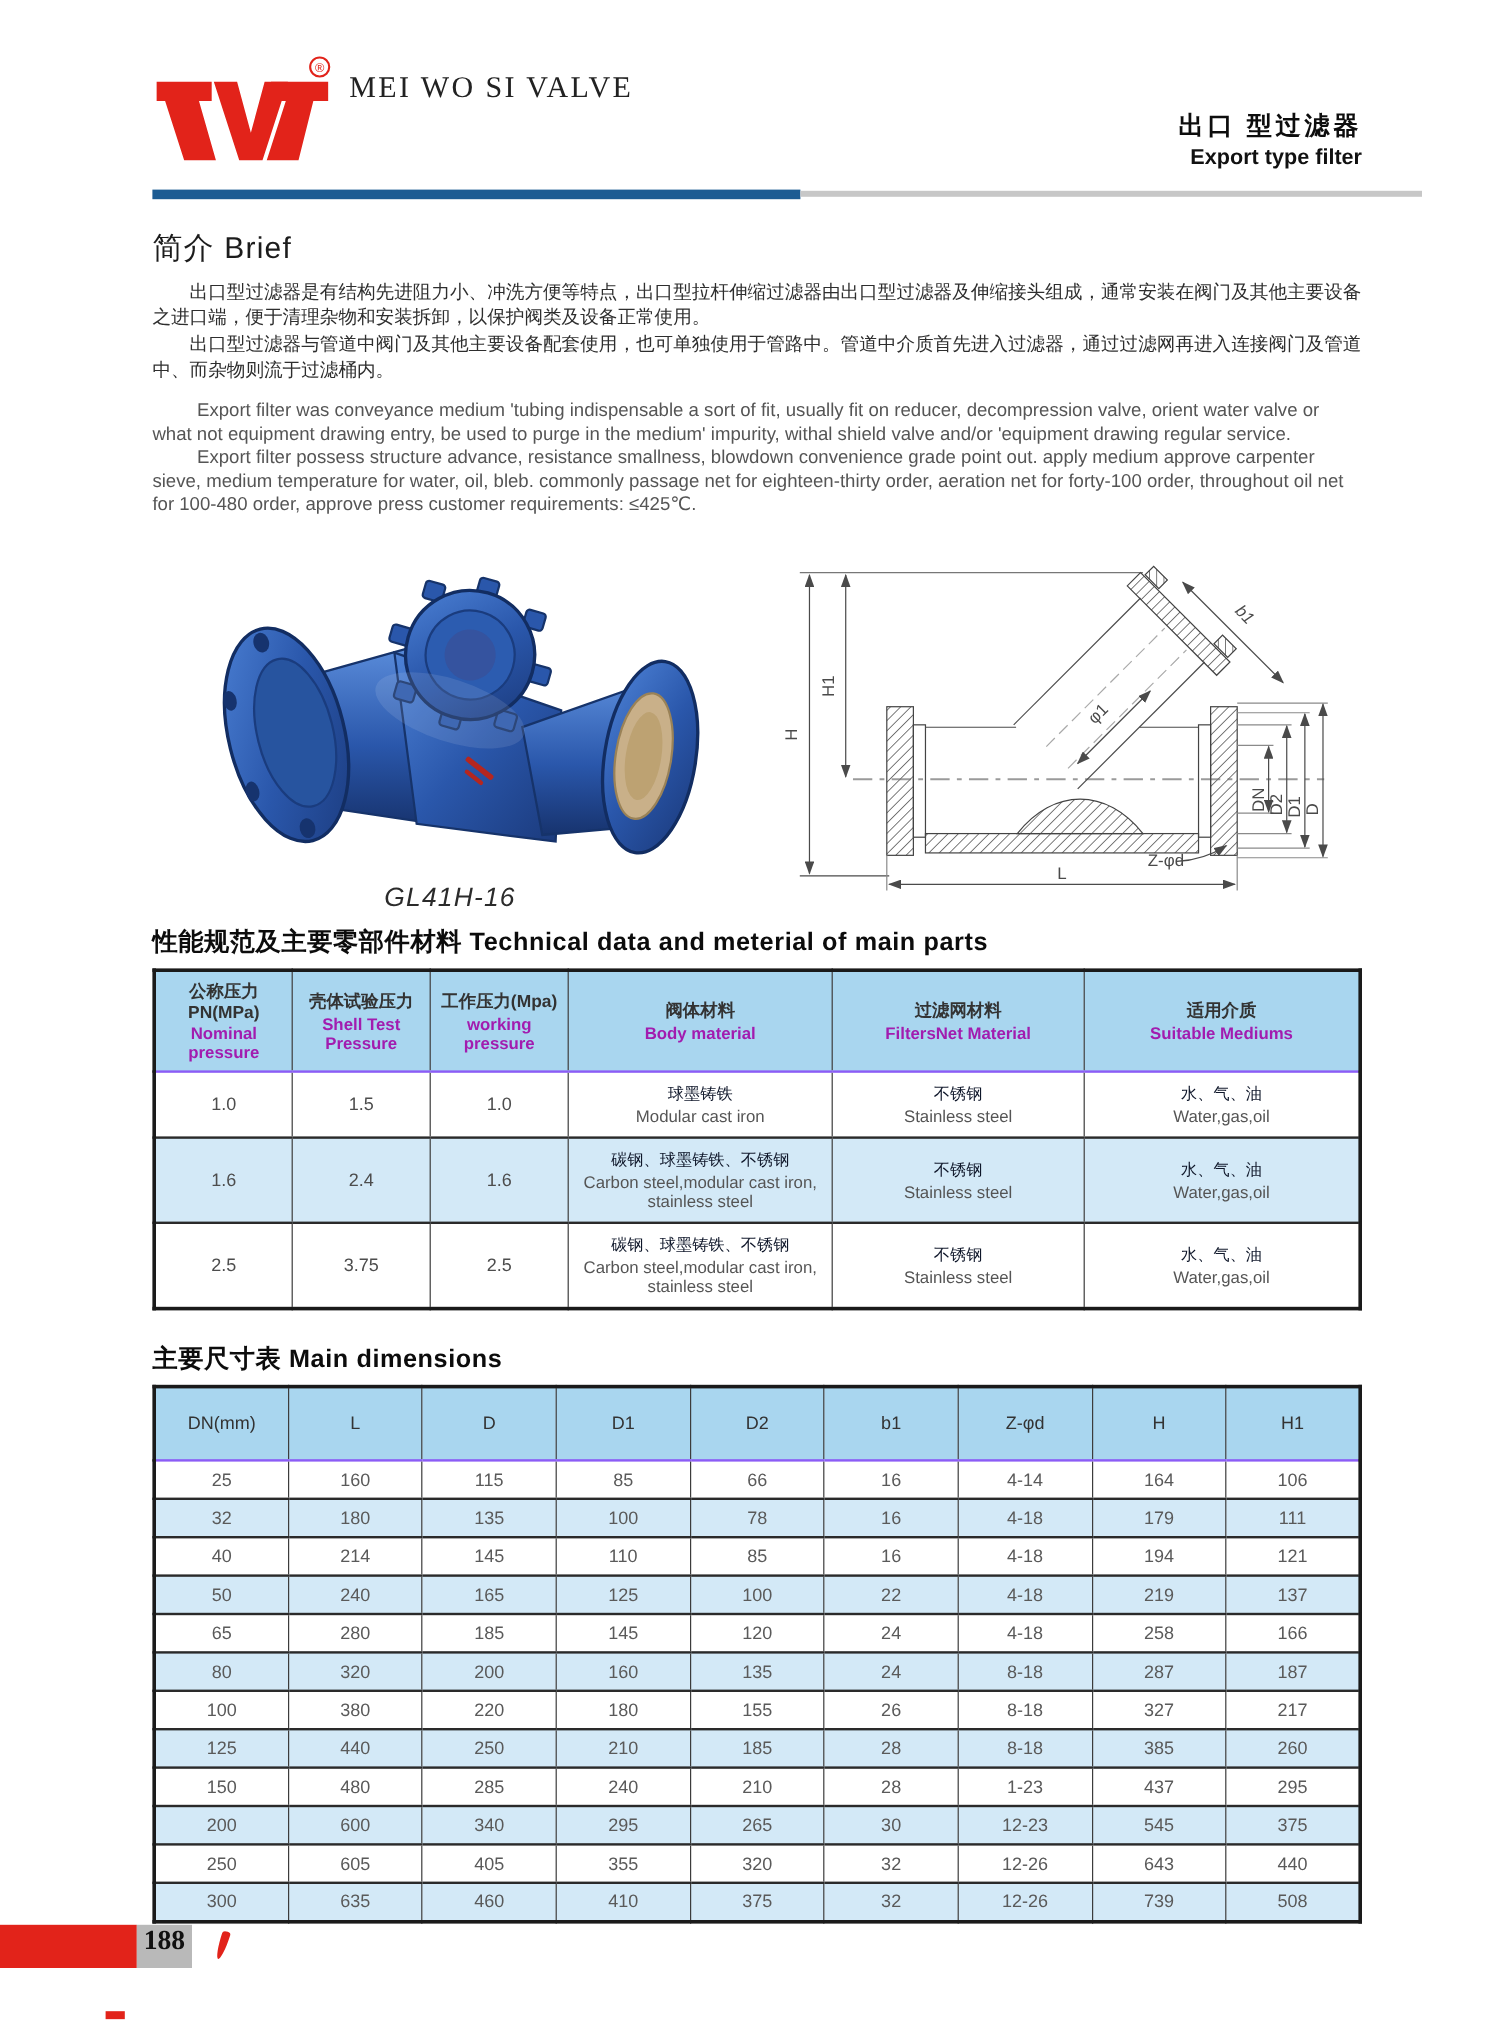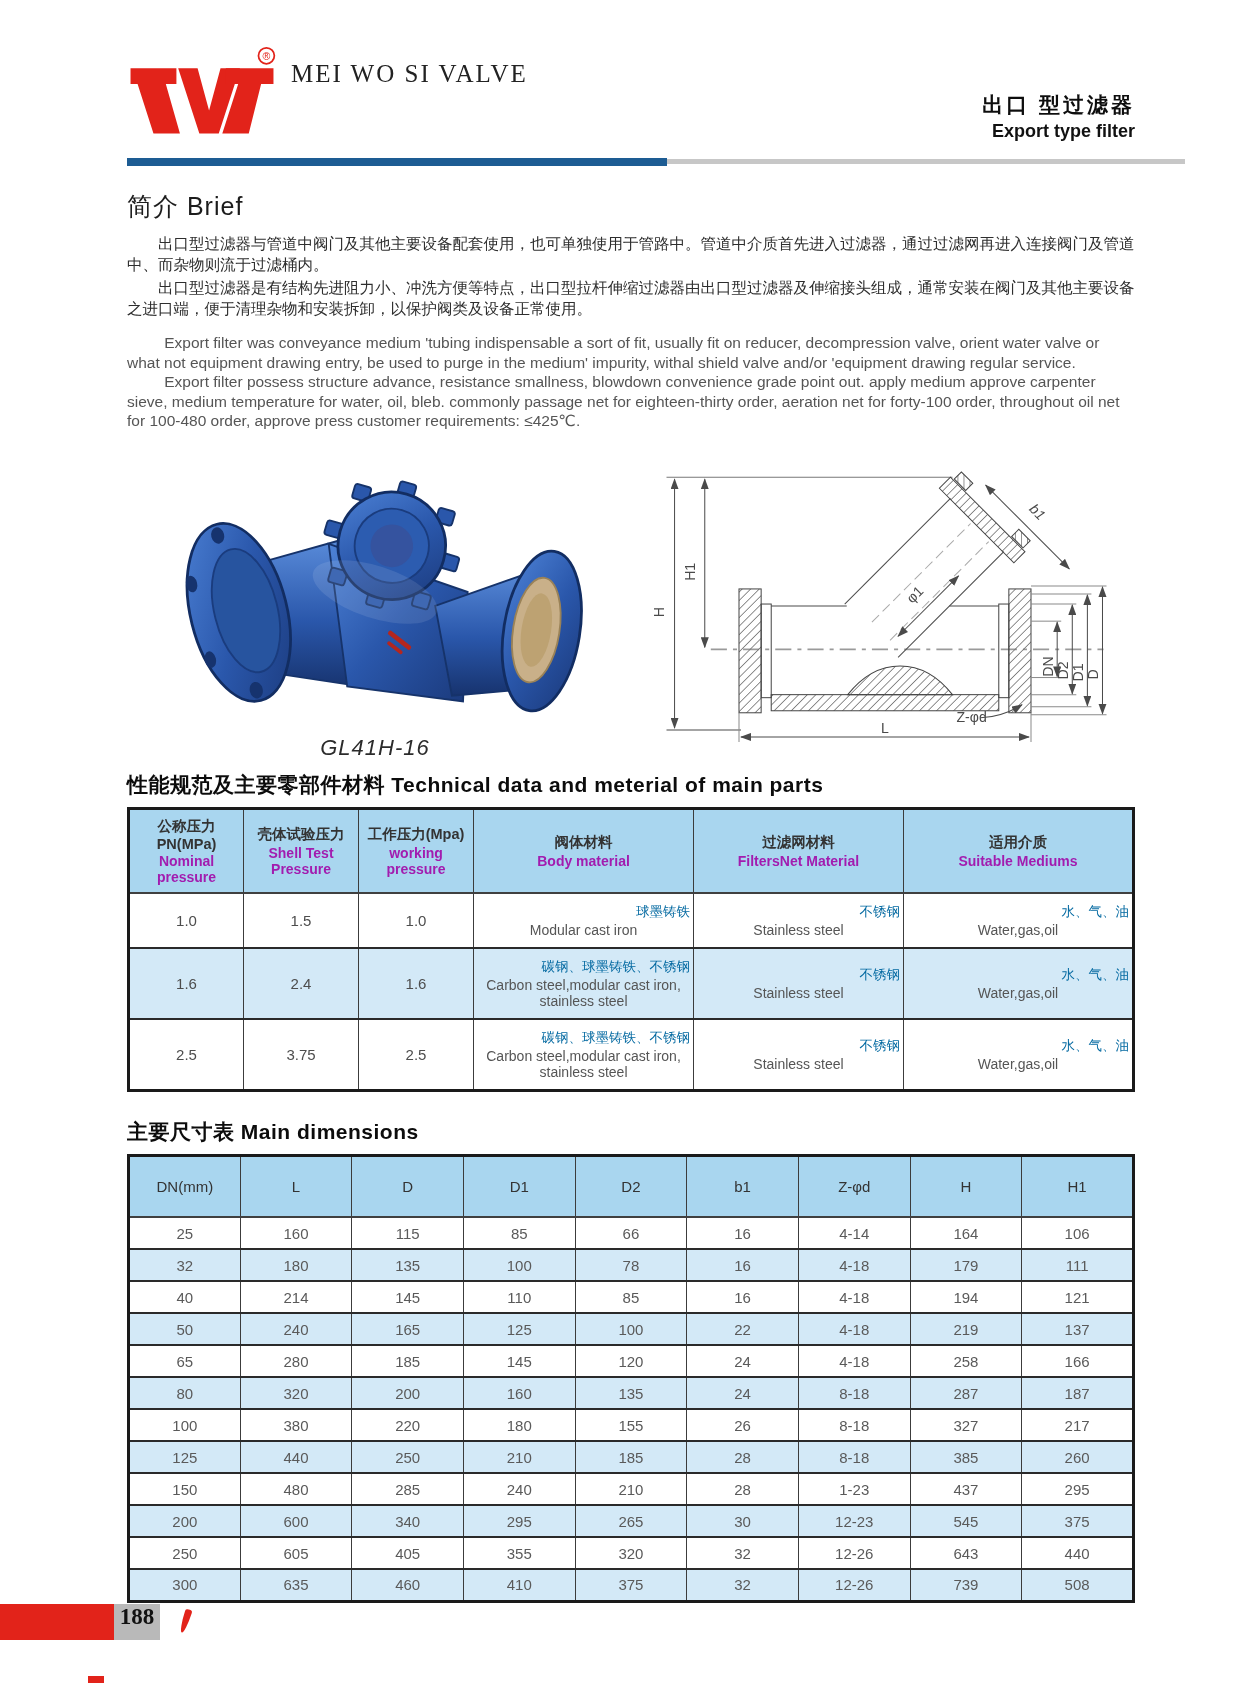--- a/index.html
+++ b/index.html
@@ -50,28 +50,28 @@
   
   .section-heading{padding:0 123px 0 127px;font-size:21px;font-weight:bold;color:#0c0c0c;letter-spacing:0.5px;}
   .section-heading.tech{margin-top:10px;}
   .section-heading.dims{margin-top:26px;}
 
   
   .table-wrap{padding:8px 123px 0 127px;}
   table{width:100%;border-collapse:collapse;table-layout:fixed;background:#fff;}
   table{border:3px solid var(--border-dark);}
   th,td{border:1px solid #3c3c3c;text-align:center;vertical-align:middle;}
-  thead th{background:var(--header-blue);border-bottom:2px solid #404040;}
+  thead th{background:var(--header-blue);border-bottom:2px solid #8b5cf6;}
   tr.stripe td{background:var(--stripe-blue);}
   
   .tech-table th{padding:7px 2px;}
   .tech-table .hcn{font-size:14.5px;color:#333;}
   .tech-table .hen{font-size:14px;color:#a21caf;margin-top:1px;}
   .tech-table td{padding:9px 3px;font-size:15px;color:var(--ink-soft);border-bottom:2px solid #2a2a2a;}
-  .tech-table .ccn{font-size:13.5px;color:#0369a1;text-align:right;}
+  .tech-table .ccn{font-size:13.5px;color:#0f172a;}
   .tech-table .cen{font-size:14px;color:#555;margin-top:1px;}
   .tech-table col.c-num{width:11.4%;}
   .tech-table col.c-body{width:21.8%;}
   .tech-table col.c-net{width:20.8%;}
   .tech-table col.c-med{width:22.8%;}
   
   .dims-table thead th{height:62px;font-size:15px;font-weight:normal;color:#333;}
   .dims-table td{height:32px;font-size:15px;color:#5a5a5a;border-bottom:2px solid #2a2a2a;padding:2px 0;}
 
   
@@ -111,22 +111,22 @@
     </div>
   </div>
   <div class="divider">
     <span class="div-blue"></span>
     <span class="div-gray"></span>
   </div>
 
   <div class="brief">
     <h2>简介  Brief</h2>
     <div class="cn">
+      <p>出口型过滤器是有结构先进阻力小、冲洗方便等特点，出口型拉杆伸缩过滤器由出口型过滤器及伸缩接头组成，通常安装在阀门及其他主要设备之进口端，便于清理杂物和安装拆卸，以保护阀类及设备正常使用。</p>
       <p>出口型过滤器与管道中阀门及其他主要设备配套使用，也可单独使用于管路中。管道中介质首先进入过滤器，通过过滤网再进入连接阀门及管道中、而杂物则流于过滤桶内。</p>
-      <p>出口型过滤器是有结构先进阻力小、冲洗方便等特点，出口型拉杆伸缩过滤器由出口型过滤器及伸缩接头组成，通常安装在阀门及其他主要设备之进口端，便于清理杂物和安装拆卸，以保护阀类及设备正常使用。</p>
     </div>
     <div class="en">
       <p>Export filter was conveyance medium 'tubing indispensable a sort of fit, usually fit on reducer, decompression valve, orient water valve or what not equipment drawing entry, be used to purge in the medium' impurity, withal shield valve and/or 'equipment drawing regular service.</p>
       <p>Export filter possess structure advance, resistance smallness, blowdown convenience grade point out. apply medium approve carpenter sieve, medium temperature for water, oil, bleb. commonly passage net for eighteen-thirty order, aeration net for forty-100 order, throughout oil net for 100-480 order, approve press customer requirements: ≤425℃.</p>
     </div>
   </div>
 
   <div class="figures">
 
     <figure class="photo-fig">

